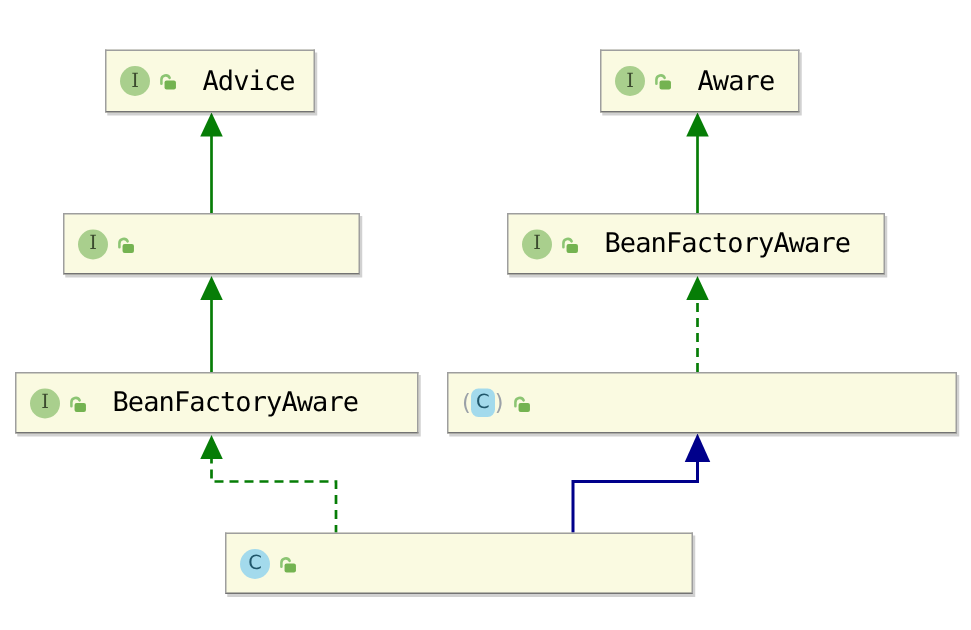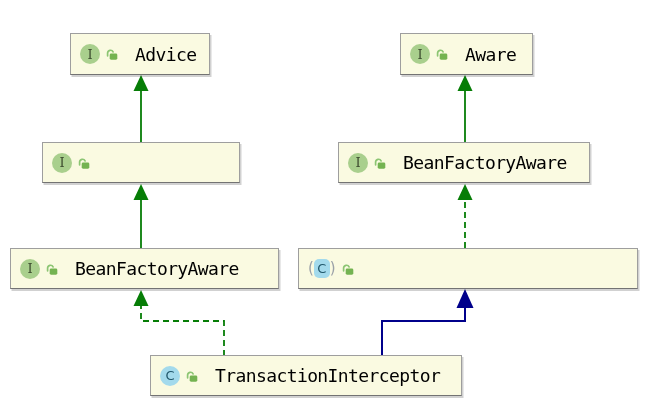--- a/index.html
+++ b/index.html
@@ -134,16 +134,15 @@
   <div class="node" id="n6">
     <span class="badge cls">
       <span class="letter">C</span>
     </span>
     <span class="lock">
       <svg width="14" height="14" viewBox="0 0 14 14">
         <path d="M2.6 8.8 L2.6 6.1 A2.9 2.9 0 0 1 8.1 4.9" fill="none" stroke="#8CC573" stroke-width="1.7" stroke-linecap="round"></path>
         <rect x="4.7" y="6.6" width="7.6" height="6.1" rx="1.4" fill="#74B351"></rect>
       </svg>
     </span>
-    <span class="label">TransactionInterceptor</span>
   </div>
 
 </div>
 
 </body></html>

